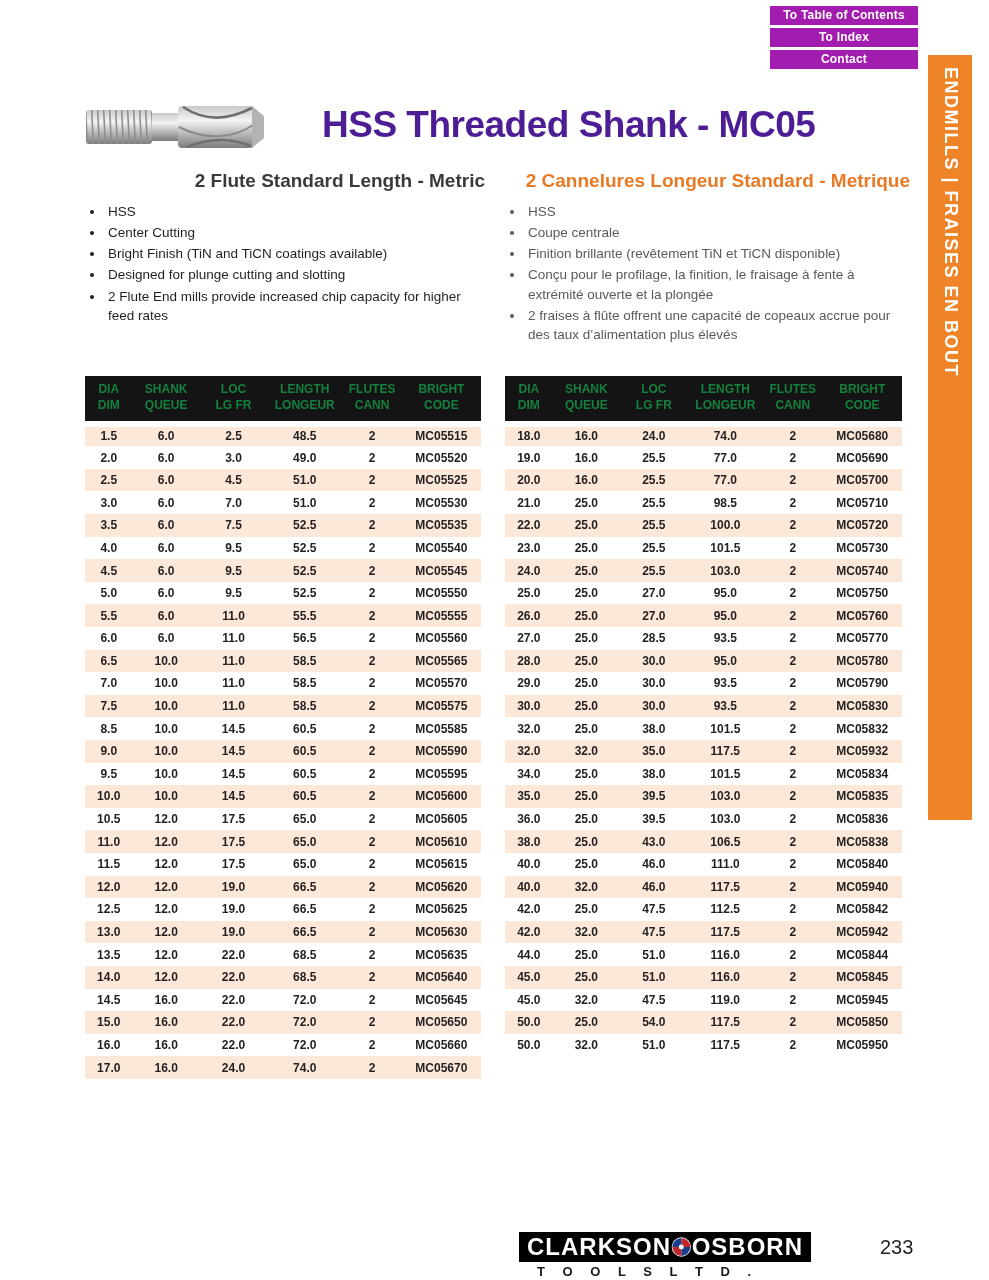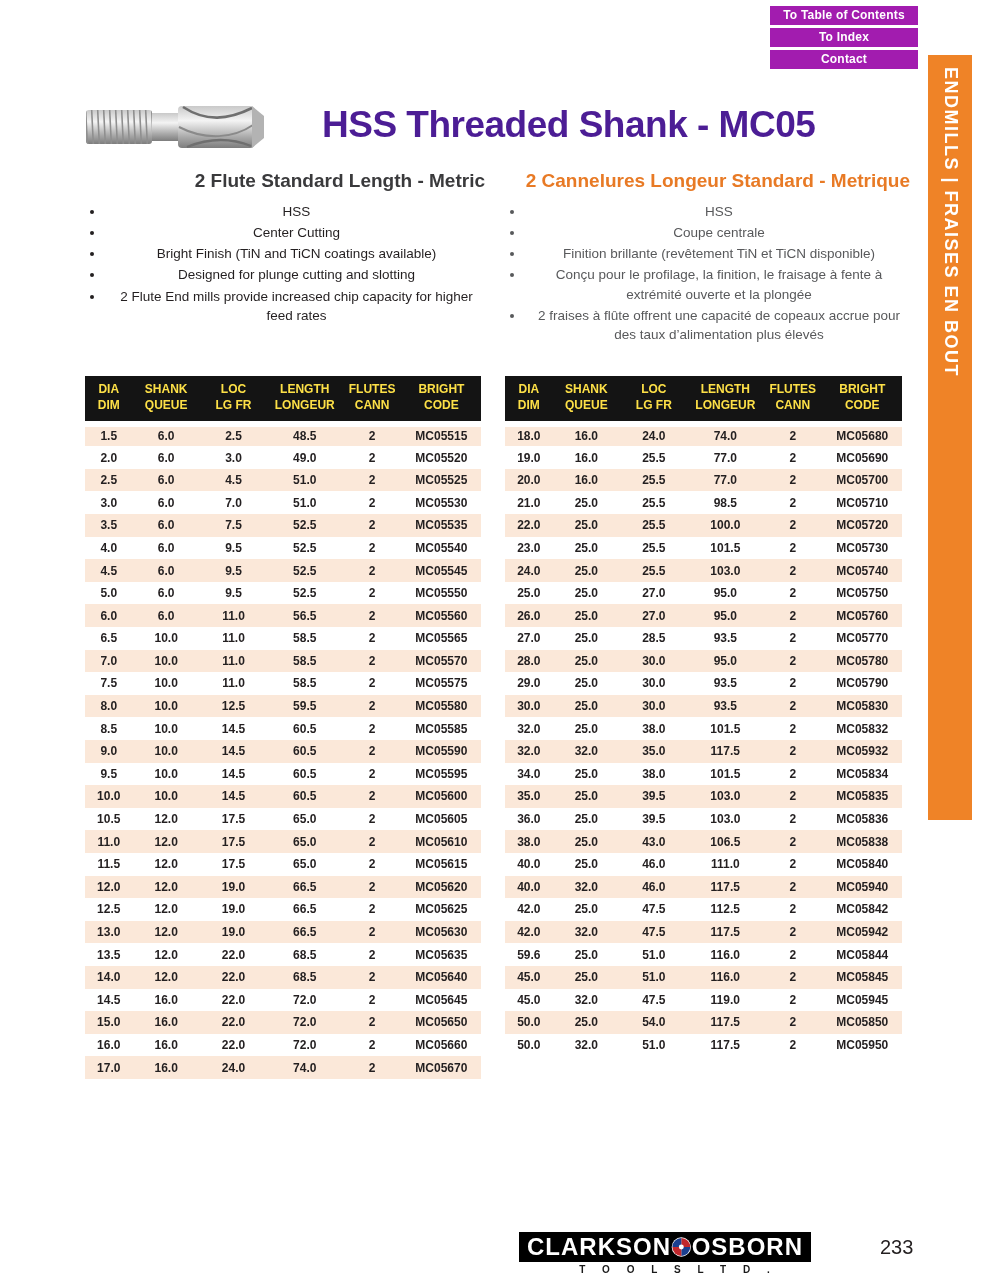--- a/index.html
+++ b/index.html
@@ -39,50 +39,50 @@
     font-size:37px; font-weight:bold; color:#4c1d95; letter-spacing:-0.5px;
   }
 
   
   .intro-col { position:absolute; top:170px; }
   .intro-en { left:85px;  width:400px; }
   .intro-fr { left:505px; width:405px; }
   .intro-heading { font-size:19px; font-weight:bold; color:#3A3A3C; margin-bottom:10px;text-align:right; }
   .intro-fr .intro-heading { color:#E87A25; }
   .intro-col ul { margin-left:20px; font-size:13.5px; line-height:1.42; }
-  .intro-col ul li { padding-left:3px; margin-bottom:2px;text-align:center; }
+  .intro-col ul li { padding-left:3px; margin-bottom:2px; }
   .intro-fr ul { color:#58595B; }
 
   
   .spec-table { position:absolute; top:376px; }
   .spec-table-left  { left:85px;  width:396px; }
   .spec-table-right { left:505px; width:397px; }
   table { border-collapse:collapse; width:100%; table-layout:fixed; }
   thead th {
-    background:#141414; color:#fde047; font-size:12px; font-weight:bold;
+    background:#141414; color:#15803d; font-size:12px; font-weight:bold;
     line-height:1.32; padding:6px 0 7px; text-align:center;
     border-bottom:6px solid #fff;
   }
   tbody td {
     text-align:center; font-size:12px; font-weight:bold;
     color:#231F20; height:22.6px; padding:0;
   }
   tbody tr:nth-child(odd)  { background:#FBE8D9; }
   tbody tr:nth-child(even) { background:#ffffff; }
 
   
   .footer-logo {
     position:absolute; left:519px; top:1232px; width:292px; height:30px;
     background:#000; display:flex; align-items:center;
     justify-content:space-between; padding:0 8px;
   }
   .brand-text { color:#fff; font-size:24px; font-weight:bold; letter-spacing:1px; }
   .footer-sub {
-    position:absolute; left:502px; top:1264px; width:352px;
-    text-align:center; font-size:10px; font-weight:bold;
+    position:absolute; left:537px; top:1264px; width:352px;
+    font-size:13px; font-weight:bold;
     letter-spacing:7px; color:#1a1a1a; white-space:nowrap;
   }
   .page-number {
     position:absolute; left:880px; top:1236px;
     font-size:20px; font-weight:normal; color:#231F20;
   }
 </style>
 </head>
 <body>
 
@@ -223,20 +223,28 @@
         </tr>
         <tr>
           <td>5.0</td>
           <td>6.0</td>
           <td>9.5</td>
           <td>52.5</td>
           <td>2</td>
           <td>MC05550</td>
         </tr>
         <tr>
+          <td>5.5</td>
+          <td>6.0</td>
+          <td>11.0</td>
+          <td>55.5</td>
+          <td>2</td>
+          <td>MC05555</td>
+        </tr>
+        <tr>
           <td>6.0</td>
           <td>6.0</td>
           <td>11.0</td>
           <td>56.5</td>
           <td>2</td>
           <td>MC05560</td>
         </tr>
         <tr>
           <td>6.5</td>
           <td>10.0</td>
@@ -253,28 +261,20 @@
           <td>2</td>
           <td>MC05570</td>
         </tr>
         <tr>
           <td>7.5</td>
           <td>10.0</td>
           <td>11.0</td>
           <td>58.5</td>
           <td>2</td>
           <td>MC05575</td>
-        </tr>
-        <tr>
-          <td>8.0</td>
-          <td>10.0</td>
-          <td>12.5</td>
-          <td>59.5</td>
-          <td>2</td>
-          <td>MC05580</td>
         </tr>
         <tr>
           <td>8.5</td>
           <td>10.0</td>
           <td>14.5</td>
           <td>60.5</td>
           <td>2</td>
           <td>MC05585</td>
         </tr>
         <tr>
@@ -600,21 +600,21 @@
         </tr>
         <tr>
           <td>42.0</td>
           <td>32.0</td>
           <td>47.5</td>
           <td>117.5</td>
           <td>2</td>
           <td>MC05942</td>
         </tr>
         <tr>
-          <td>59.6</td>
+          <td>44.0</td>
           <td>25.0</td>
           <td>51.0</td>
           <td>116.0</td>
           <td>2</td>
           <td>MC05844</td>
         </tr>
         <tr>
           <td>45.0</td>
           <td>25.0</td>
           <td>51.0</td>

